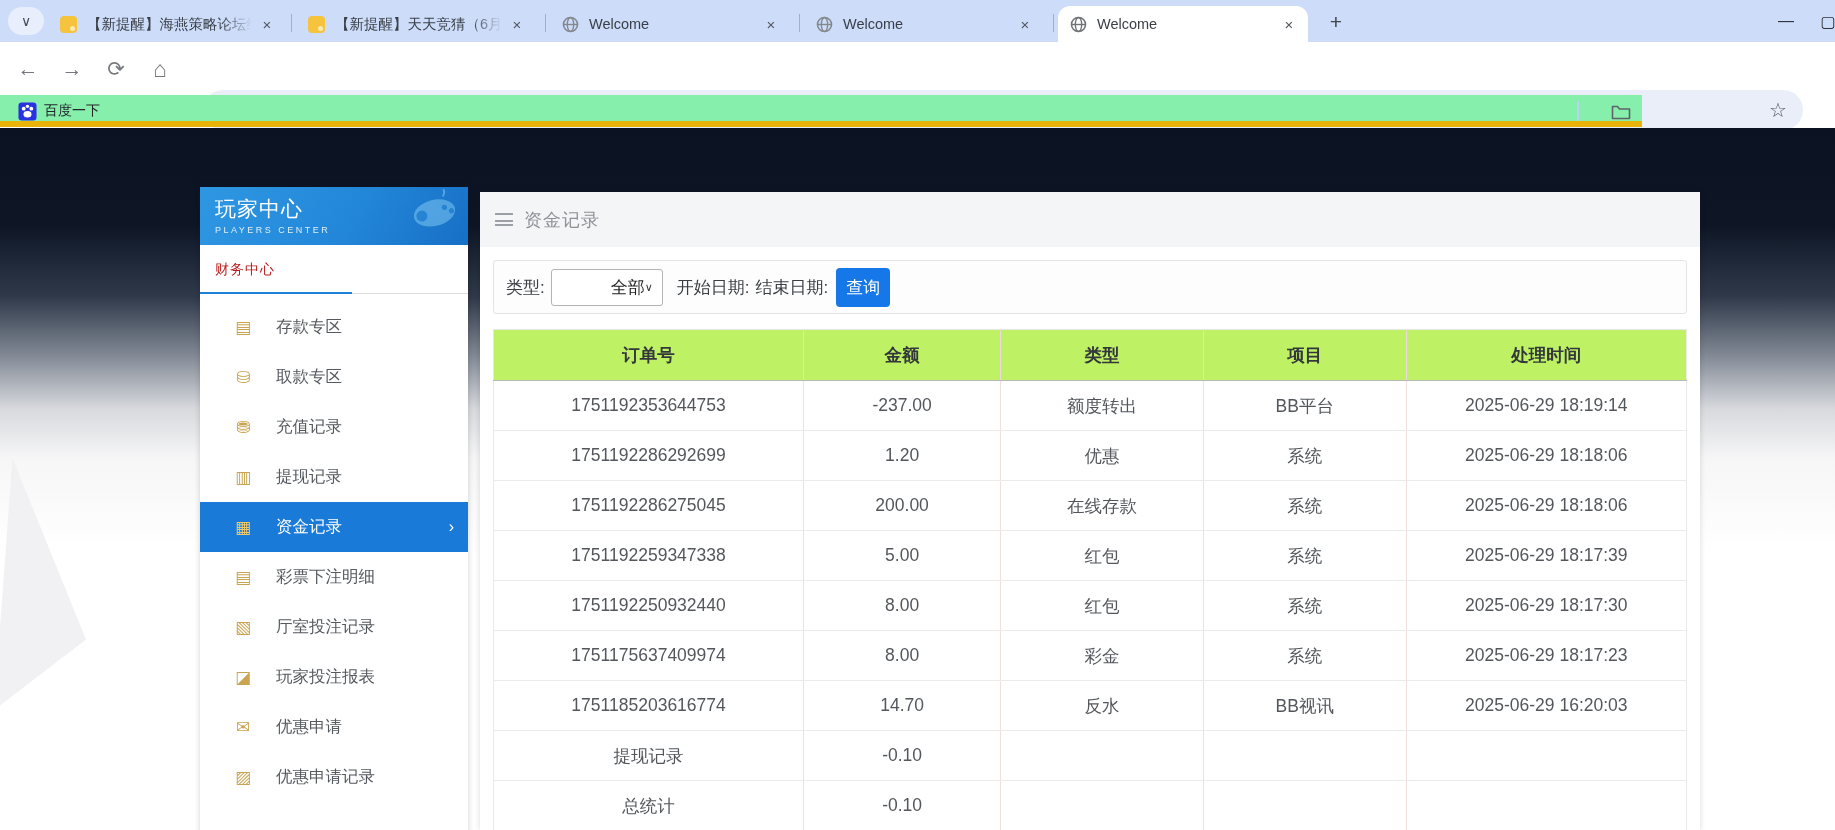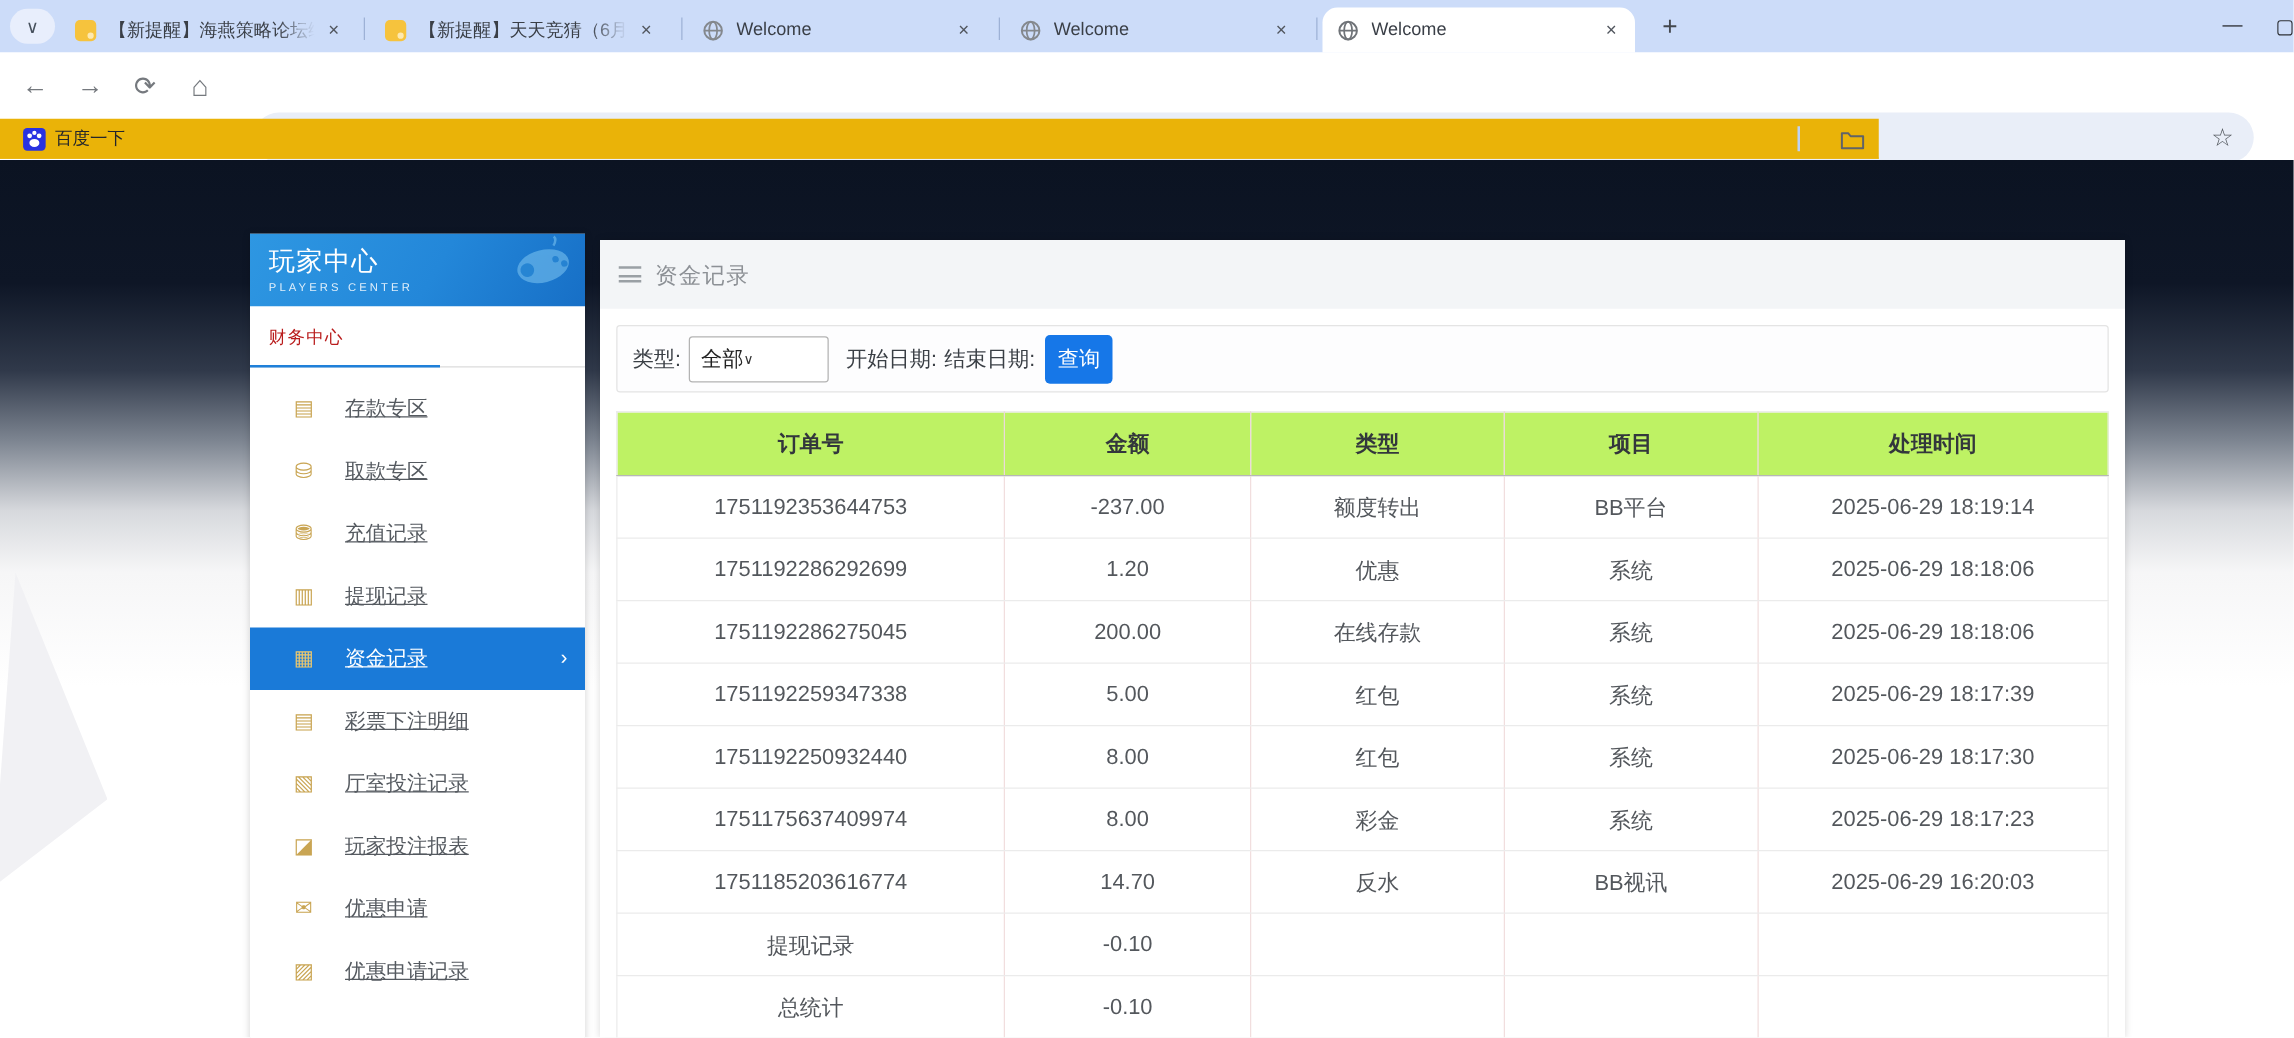--- a/index.html
+++ b/index.html
@@ -32,21 +32,21 @@
   .toolbar { position:absolute; left:0; top:42px; width:1835px; height:53px; background:#fff; }
   .nav-ic { position:absolute; top:11px; width:32px; height:32px; border-radius:16px; display:flex;
     align-items:center; justify-content:center; font-size:21px; color:#75797e; cursor:pointer; }
   .omnibox { position:absolute; left:203px; top:48px; width:1600px; height:40px; border-radius:20px;
     background:#e9eef8; display:flex; align-items:center; padding:0 16px; }
   .tune-icon { width:17px; height:17px; flex:0 0 auto; }
   .url-text { margin-left:13px; font-size:17px; color:#1f2328; flex:1; white-space:nowrap; overflow:hidden; }
   .star-icon { font-size:20px; color:#555a60; margin-left:10px; cursor:pointer; }
 
   
-  .bookmarks { position:absolute; left:0; top:95px; width:1503px; height:32px; background:#eab308; border-bottom:1px solid #eab308; }
+  .bookmarks { position:absolute; left:0; top:95px; width:1642px; height:32px; background:#86efac; border-bottom:6px solid #eab308; }
   .bm-item { position:absolute; left:10px; top:3px; height:26px; display:flex; align-items:center; padding:0 8px; border-radius:6px; cursor:pointer; }
   .bm-label { margin-left:7px; font-size:14px; color:#24262b; }
   .bm-right-sep { position:absolute; right:63px; top:6px; width:2px; height:20px; background:#bcd2f5; }
   .bm-folder { position:absolute; right:8px; top:4px; width:26px; height:24px; display:flex; align-items:center; justify-content:center; cursor:pointer; }
 
   
   .page { position:absolute; left:0; top:128px; width:1835px; height:702px; overflow:hidden;
     background:linear-gradient(180deg,#0b1322 0%,#0e1626 14%,#30394a 24%,#7d8591 32%,#d7d9dd 40%,#f6f6f7 47%,#ffffff 60%,#ffffff 100%); }
   .bg-triangle { position:absolute; left:-6px; top:330px; width:92px; height:252px; background:#f1f1f4;
     clip-path:polygon(20% 0, 100% 72%, 0 100%); }
@@ -55,38 +55,38 @@
   .sidebar { position:absolute; left:200px; top:59px; width:268px; height:780px; background:#fff; box-shadow:0 0 6px rgba(0,0,0,.18); }
   .side-banner { position:relative; height:58px; background:linear-gradient(120deg,#2e97e2 0%,#2387d9 55%,#176fc6 100%); padding:8px 0 0 15px; overflow:hidden; }
   .side-banner .cn { color:#fff; font-size:21px; letter-spacing:1px; }
   .side-banner .en { color:rgba(255,255,255,.85); font-size:9px; letter-spacing:2.5px; margin-top:2px; }
   .gamepad { position:absolute; right:8px; top:4px; opacity:.55; transform:rotate(-14deg); }
   .side-section { padding:16px 15px 10px 15px; color:#b91c1c; font-size:14px; letter-spacing:1px; }
   .side-divider { position:relative; height:1px; background:#dcdcdc; margin:4px 0 8px 0; }
   .side-divider::before { content:""; position:absolute; left:0; top:-1px; width:152px; height:2px; background:#1f80d9; }
   .menu-item { position:relative; height:50px; display:flex; align-items:center; padding-left:30px; cursor:pointer; }
   .menu-item .ic { width:26px; font-size:17px; color:#c9a553; text-align:center; }
-  .menu-item .lbl { margin-left:20px; font-size:16.5px; color:#555a60;text-decoration:underline; }
+  .menu-item .lbl { margin-left:20px; font-size:16.5px; color:#555a60; }
   .menu-item.active { background:#1a7ad8; }
   .menu-item.active .lbl { color:#fff; }
   .menu-item.active .ic { color:#ecc86e; }
   .menu-item.active .chev { position:absolute; right:14px; color:#fff; font-size:16px; }
 
   
   .main { position:absolute; left:480px; top:64px; width:1220px; height:638px; background:#fff; box-shadow:0 0 6px rgba(0,0,0,.15); }
   .crumb { height:55px; background:#f3f5f7; display:flex; align-items:center; padding-left:15px; }
   .ham { width:18px; height:13px; border-top:2px solid #9aa0a5; border-bottom:2px solid #9aa0a5; position:relative; }
   .ham::after { content:""; position:absolute; left:0; top:4.5px; width:100%; height:2px; background:#9aa0a5; }
   .crumb-label { margin-left:11px; font-size:18px; color:#8d9196; letter-spacing:1px; }
   .content { padding:13px 13px 0 13px; }
   .filter { height:54px; border:1px solid #e4e4e4; border-radius:3px; background:#fdfdfe;
     display:flex; align-items:center; padding:0 12px; }
   .f-label { font-size:17px; color:#3a3f45; margin-right:6px; }
   .select { width:112px; height:37px; border:1px solid #b3b3b3; border-radius:3px; background:#fff;
-    display:flex; align-items:center; justify-content:flex-start; padding:0 9px; font-size:17px; color:#222; margin-right:14px; cursor:pointer; }
+    display:flex; align-items:center; justify-content:flex-end; padding:0 9px; font-size:17px; color:#222; margin-right:14px; cursor:pointer; }
   .select .caret { font-size:11px; color:#333; }
   .f-input { width:172px; height:37px; border:1px solid #c9c9c9; border-radius:4px; background:#fff;
     font-size:16.5px; color:#222; padding:0 10px; font-family:"Liberation Sans","DejaVu Sans",sans-serif; margin-right:14px; }
   .btn-query { width:54px; height:39px; background:#1677e8; color:#fff; border:none; border-radius:4px;
     font-size:17px; cursor:pointer; margin-left:2px; font-family:"Liberation Sans","DejaVu Sans",sans-serif; }
   table.fund { width:100%; margin-top:15px; border-collapse:collapse; table-layout:fixed; }
   table.fund th { height:51px; background:#bef264; font-size:17.5px; font-weight:bold; color:#33373c;
     border:1px solid #e7e7e7; border-right:1px solid #ecd9d9; border-bottom:1px solid #b7b7b7; }
   table.fund td { height:50px; font-size:17.5px; color:#53575c; text-align:center;
     border-right:1px solid #f1dede; border-bottom:1px solid #ebebeb; border-left:1px solid #ebebeb; background:#fff; }

